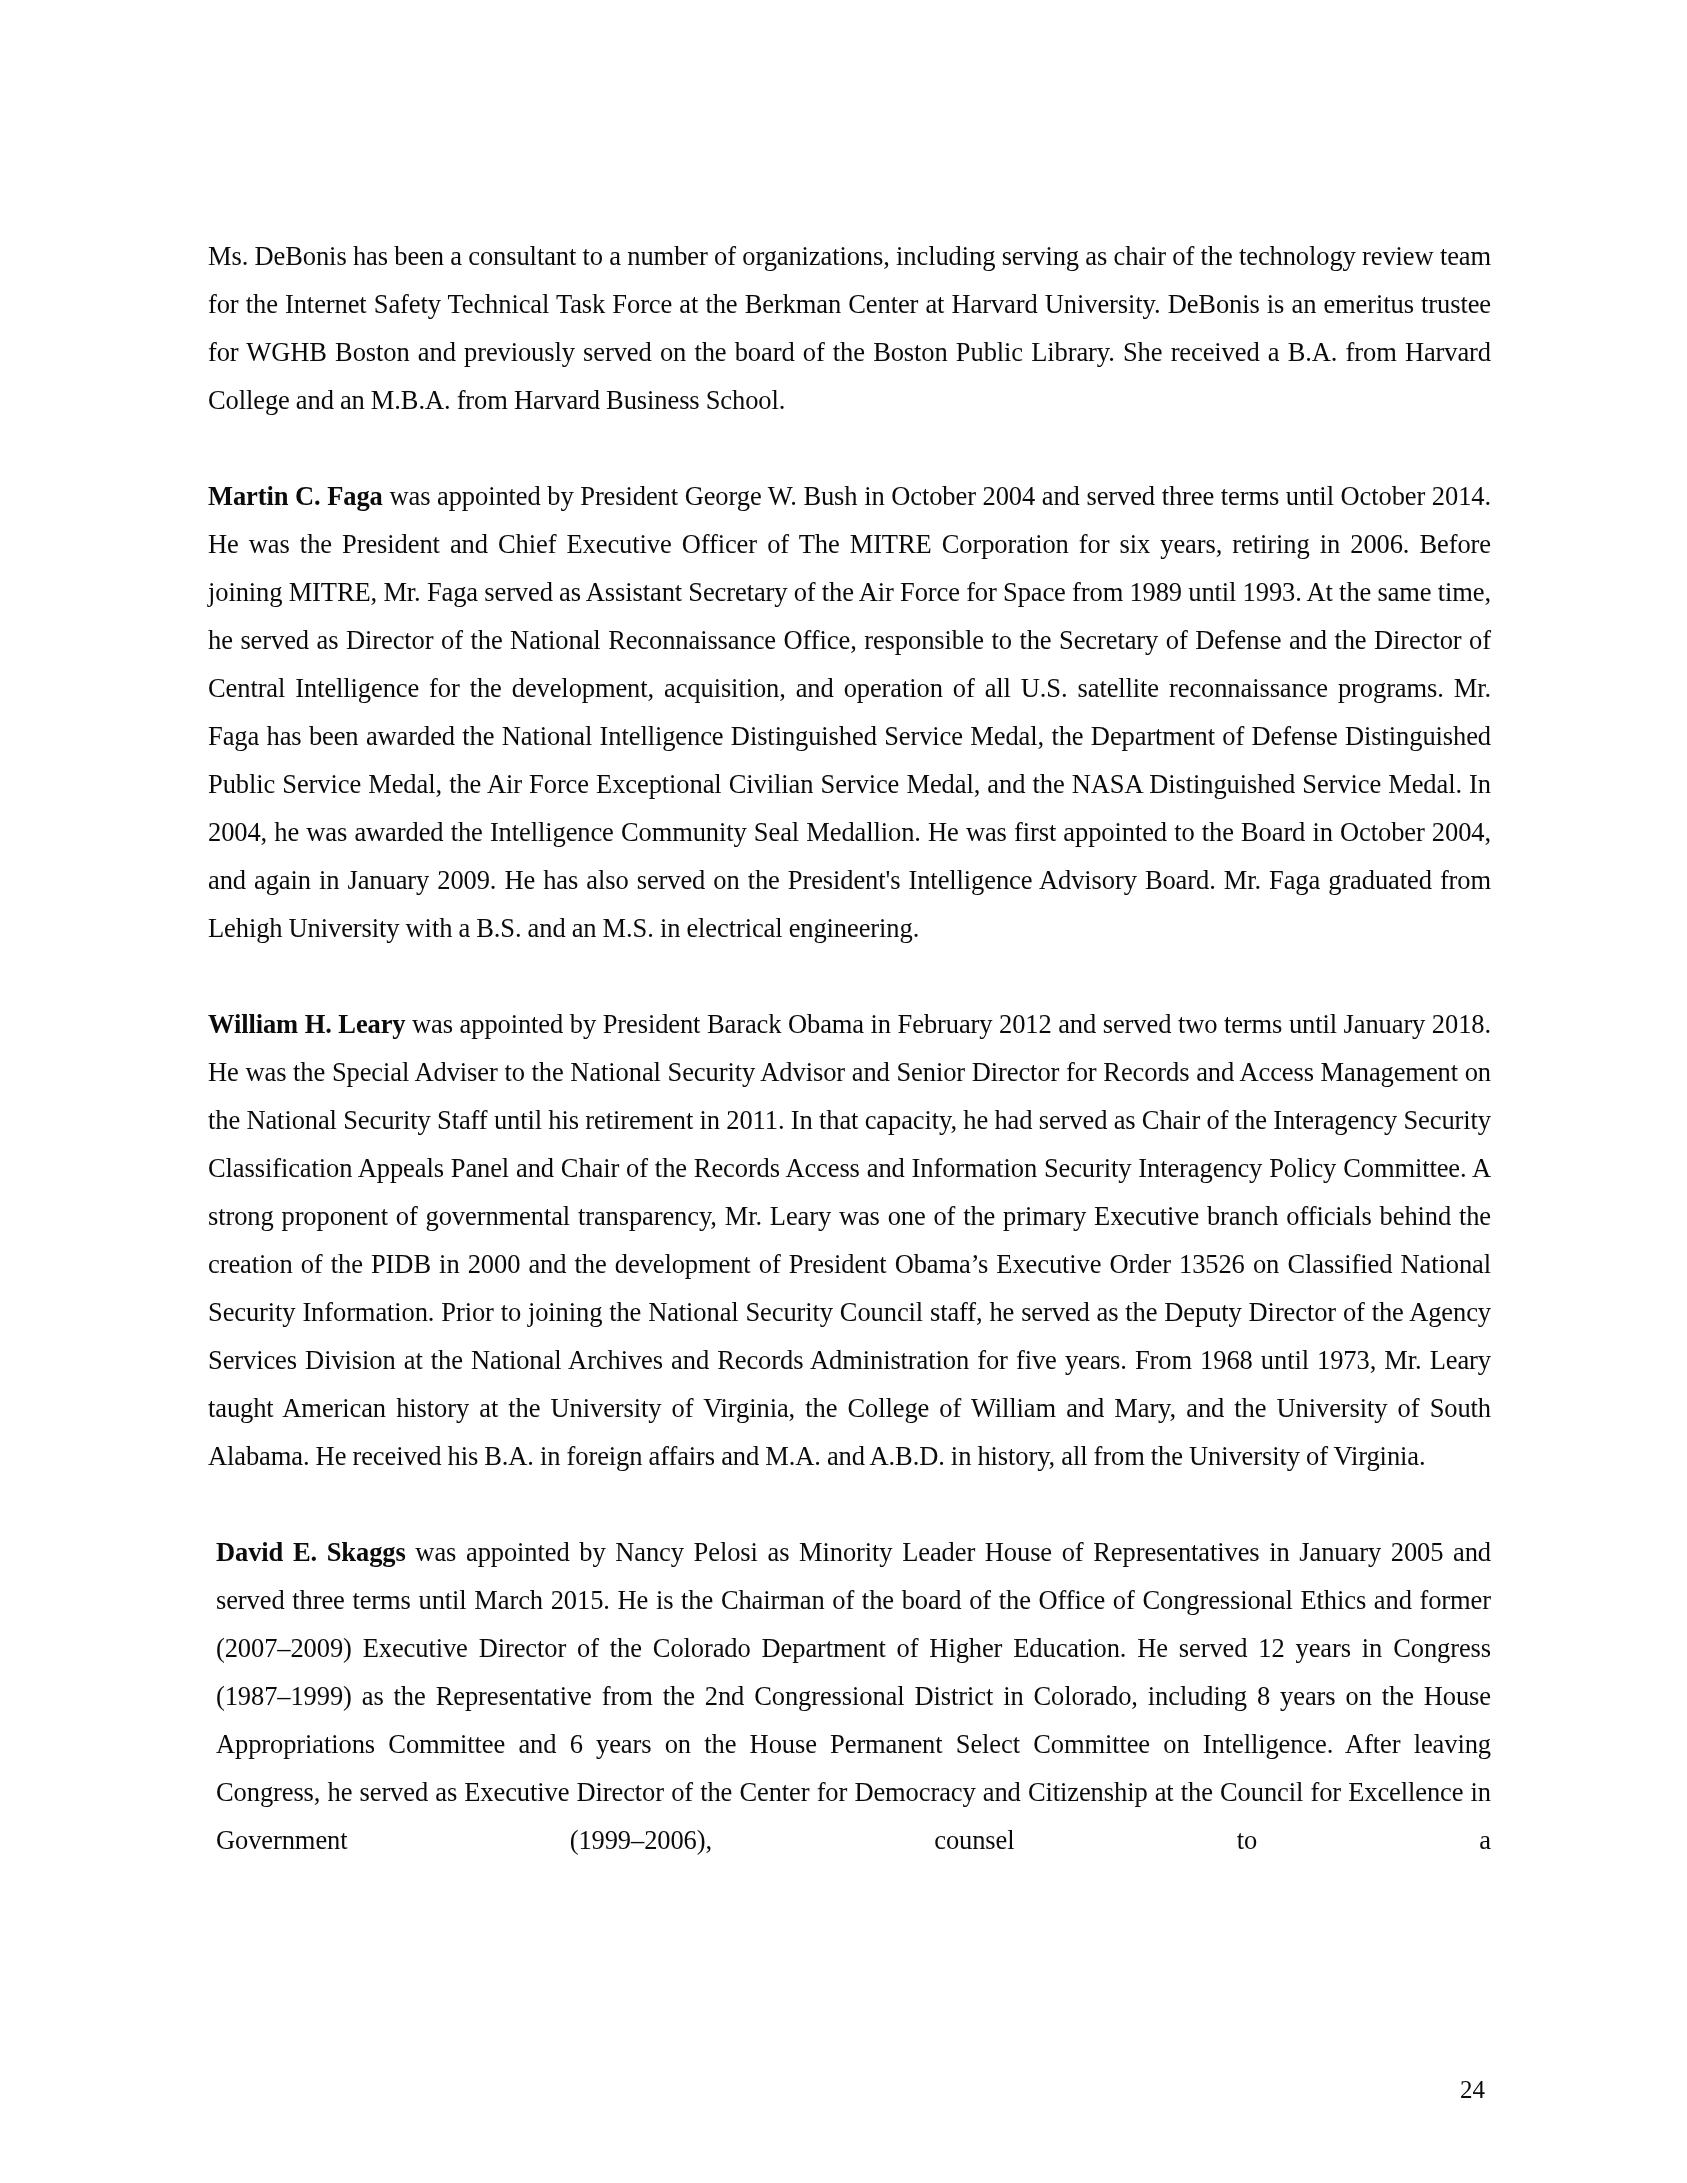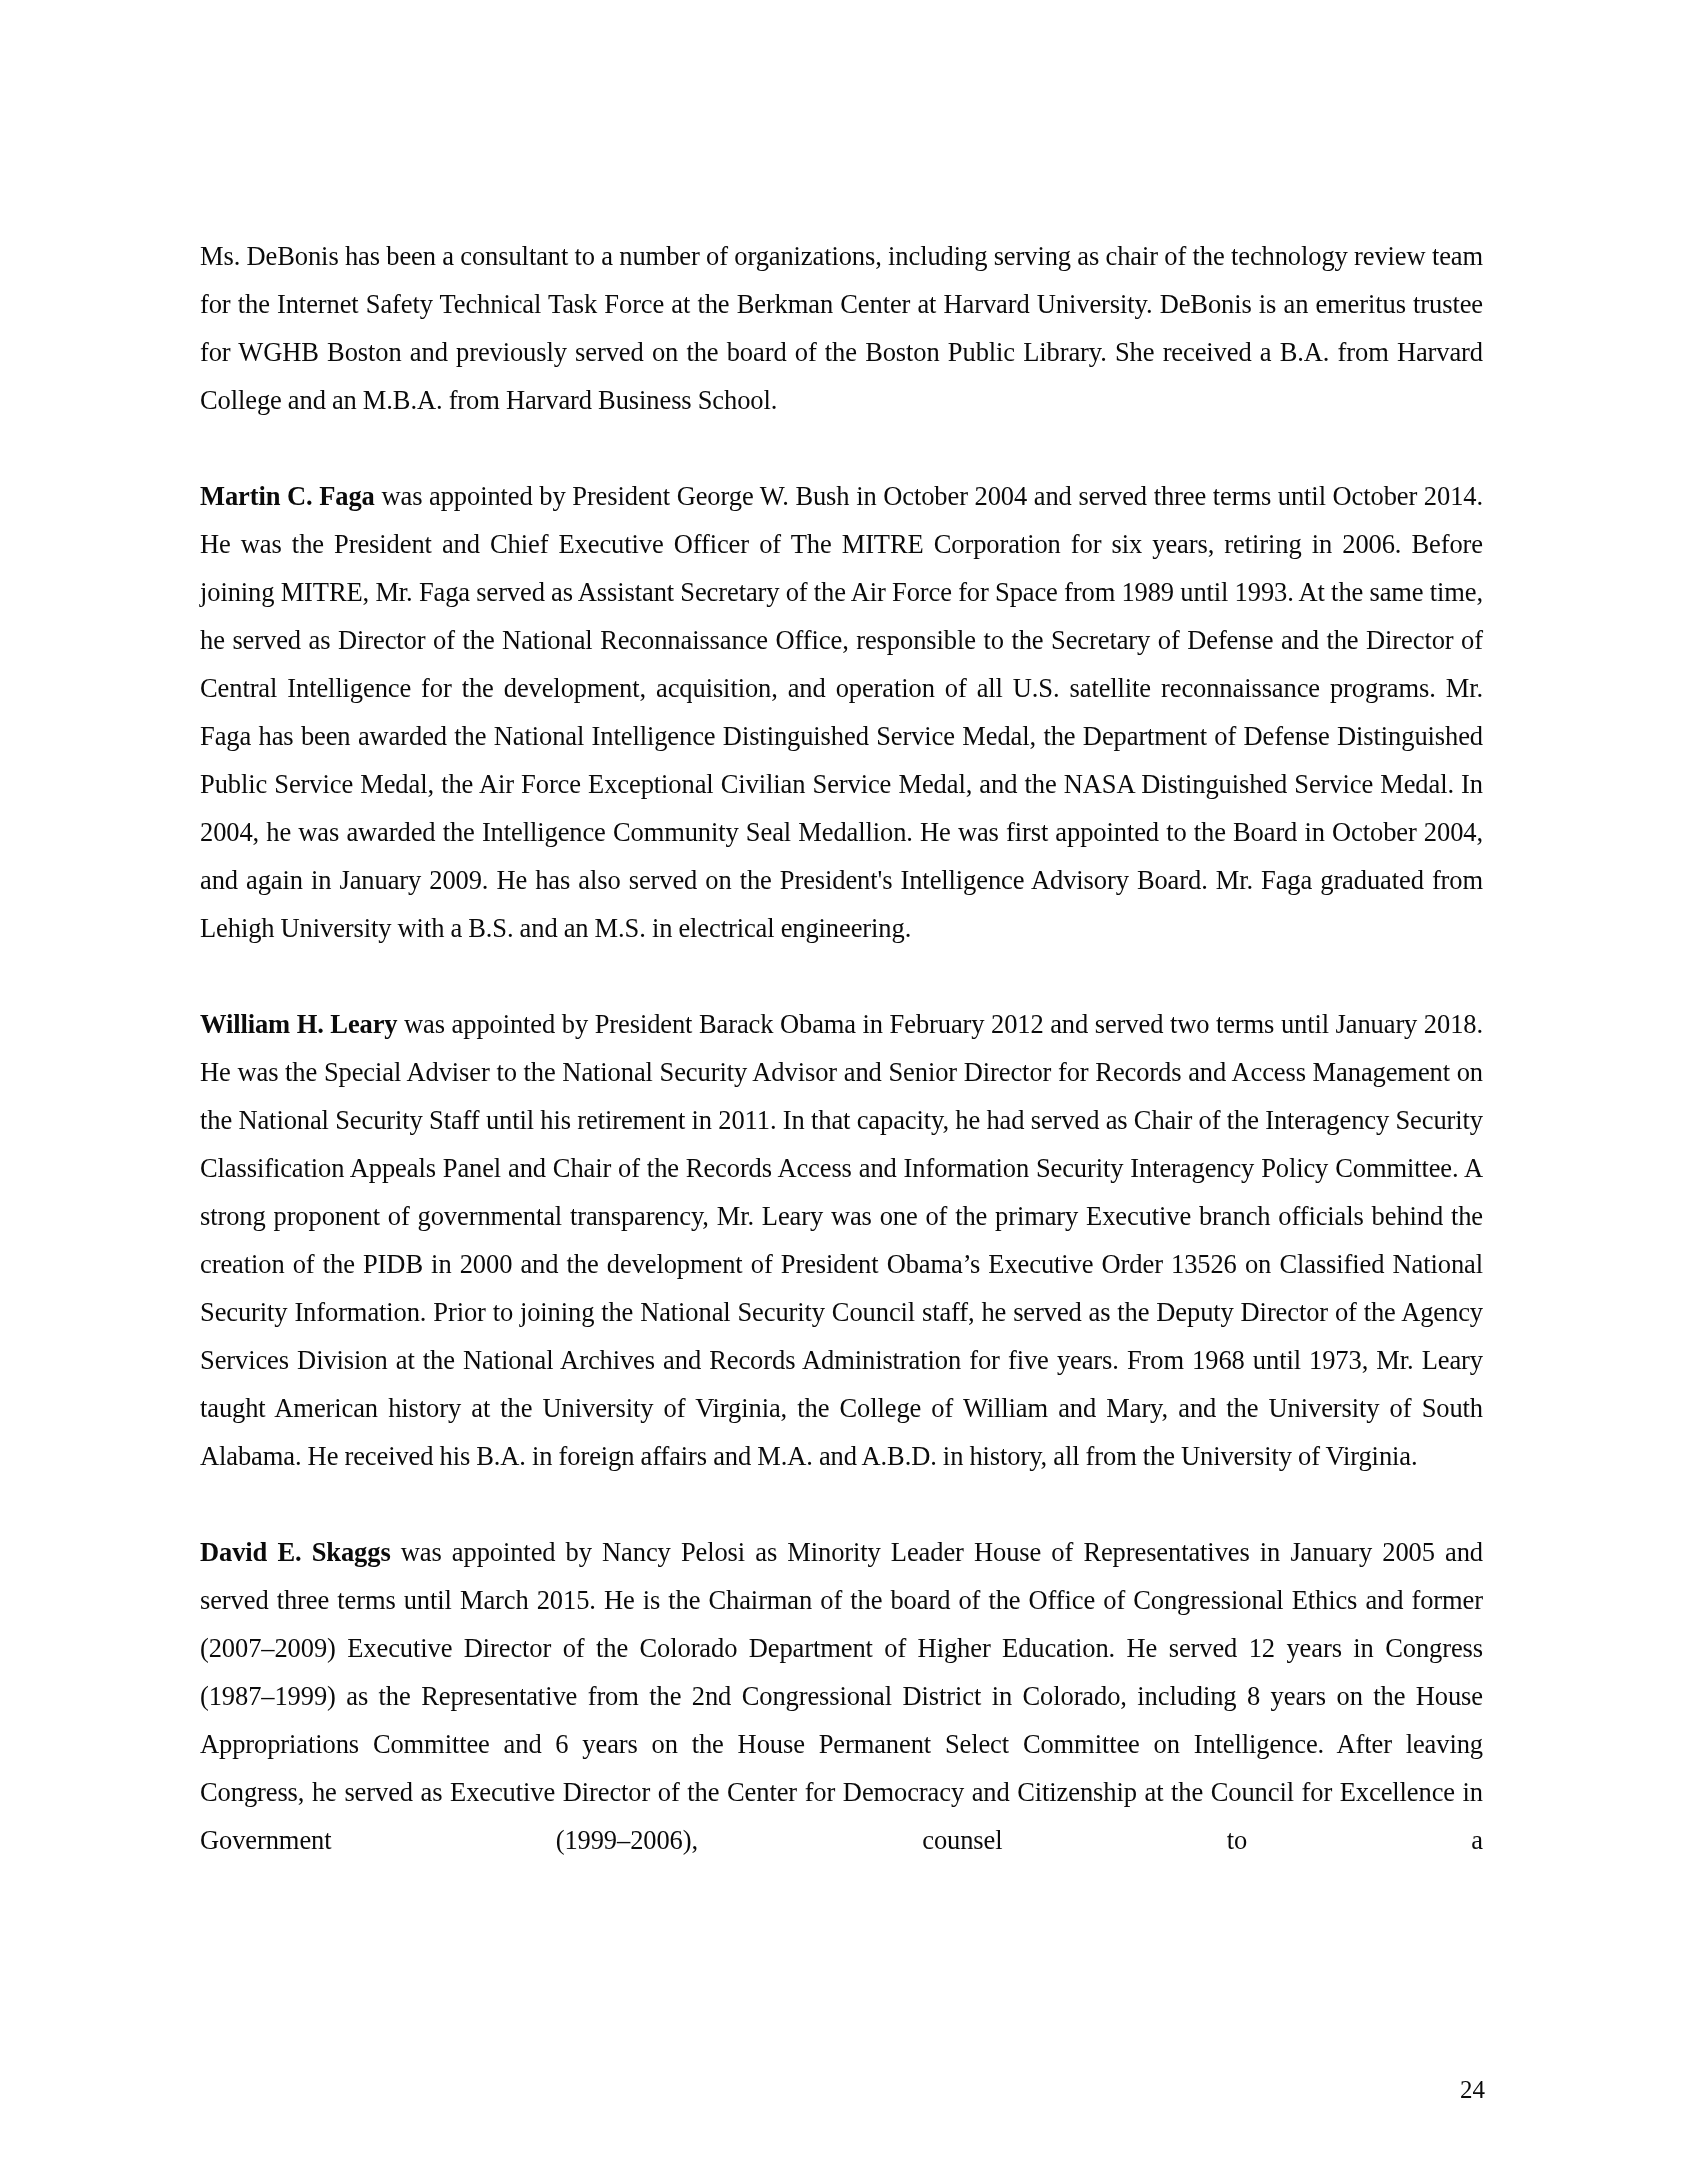--- a/index.html
+++ b/index.html
@@ -7,35 +7,35 @@
   body {
     width: 1687px;
     height: 2183px;
     position: relative;
     font-family: "Liberation Serif", serif;
     color: #0b0b0b;
     overflow: hidden;
   }
   .text-block {
     position: absolute;
-    left: 200px;
+    left: 208px;
     top: 232px;
     width: 1283px;
   }
   .para {
     font-size: 26.5px;
     line-height: 48px;
     text-align: justify;
     letter-spacing: -0.1px;
     word-spacing: -0.4px;
     margin-bottom: 48px;
   }
   .para:last-child { margin-bottom: 0; }
   .para .lead { font-weight: bold; }
-  .para.continued { text-align-last: justify; }
+  .para.continued { text-align-last: justify; margin-left: 8px; }
   .page-number {
     position: absolute;
     right: 202px;
     top: 2074px;
     font-size: 25px;
     line-height: 32px;
     color: #0b0b0b;
   }
 </style>
 </head>

